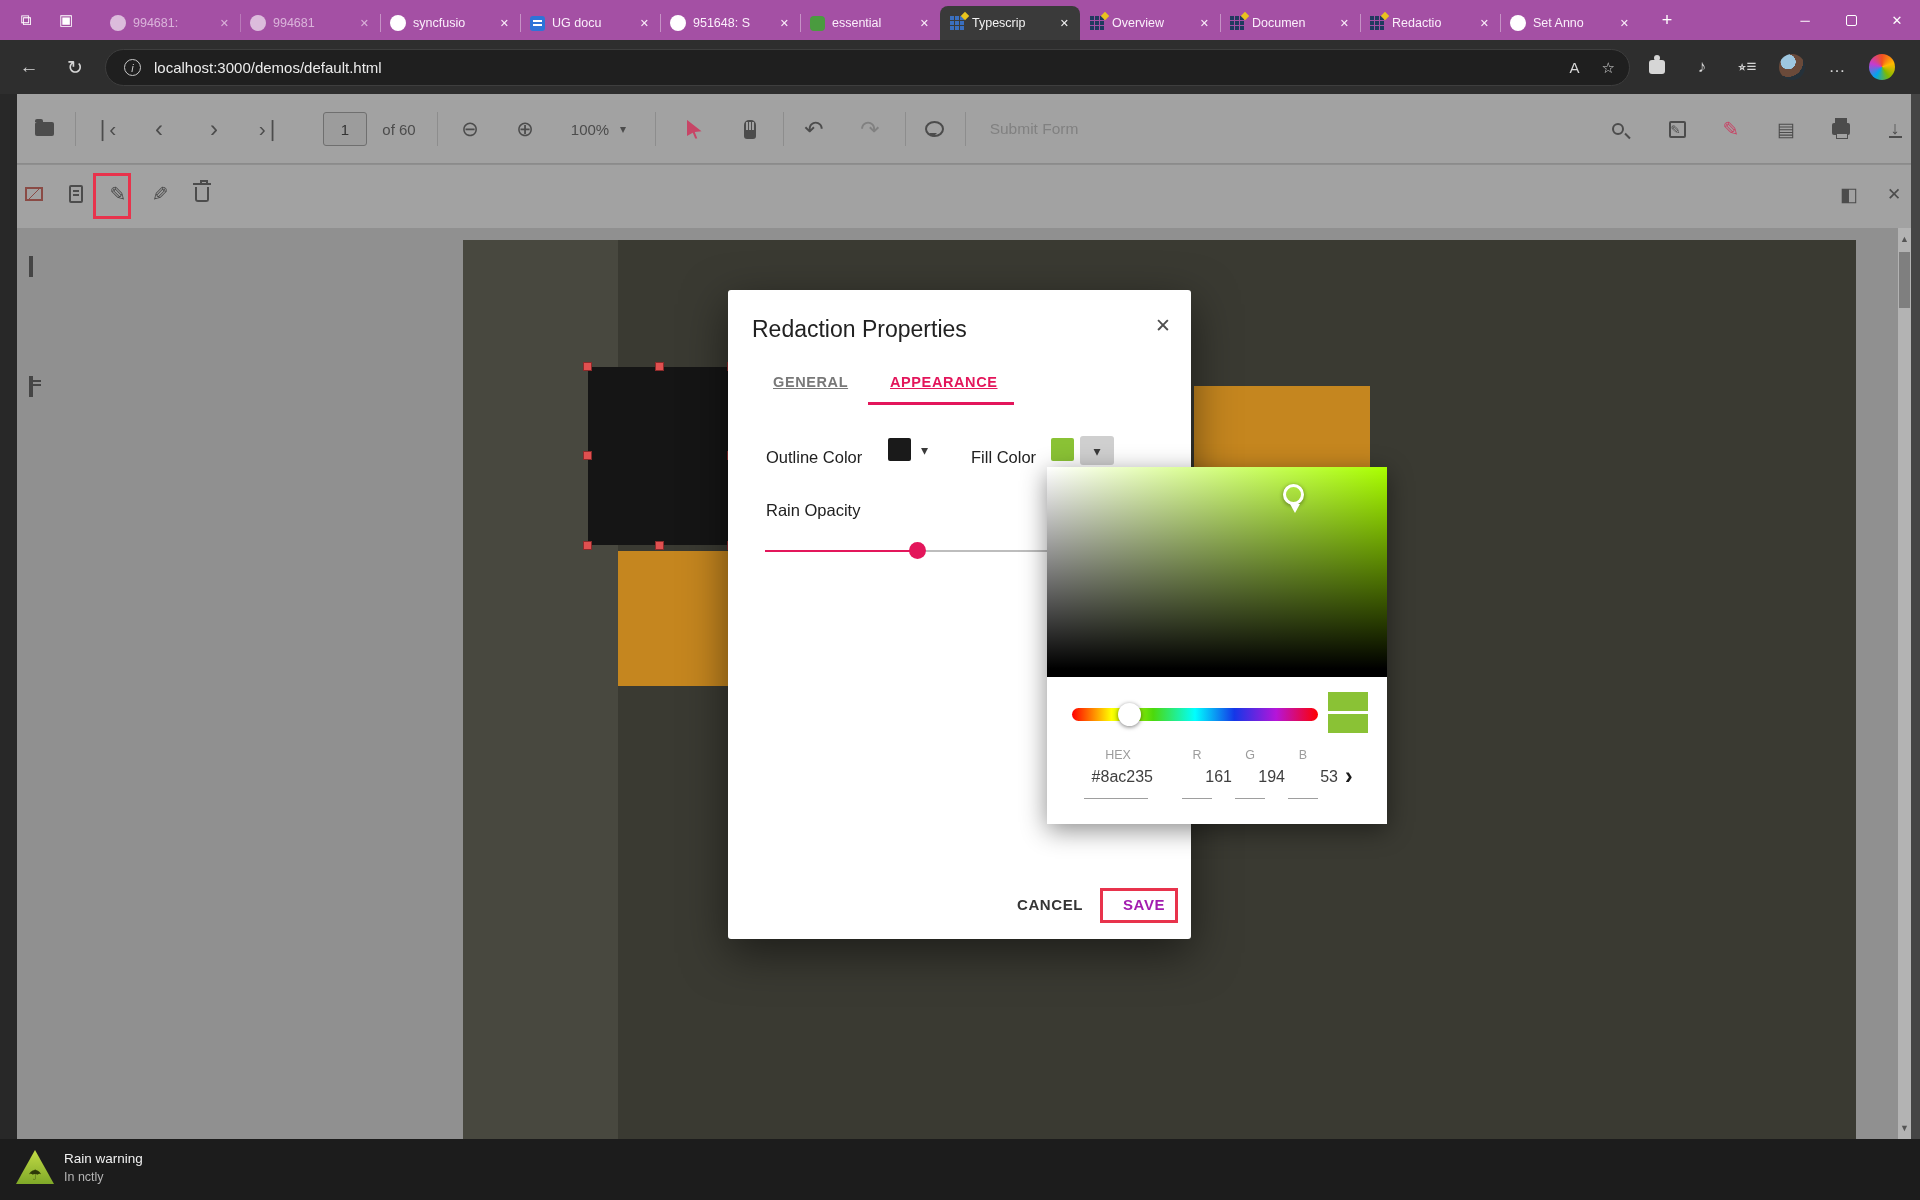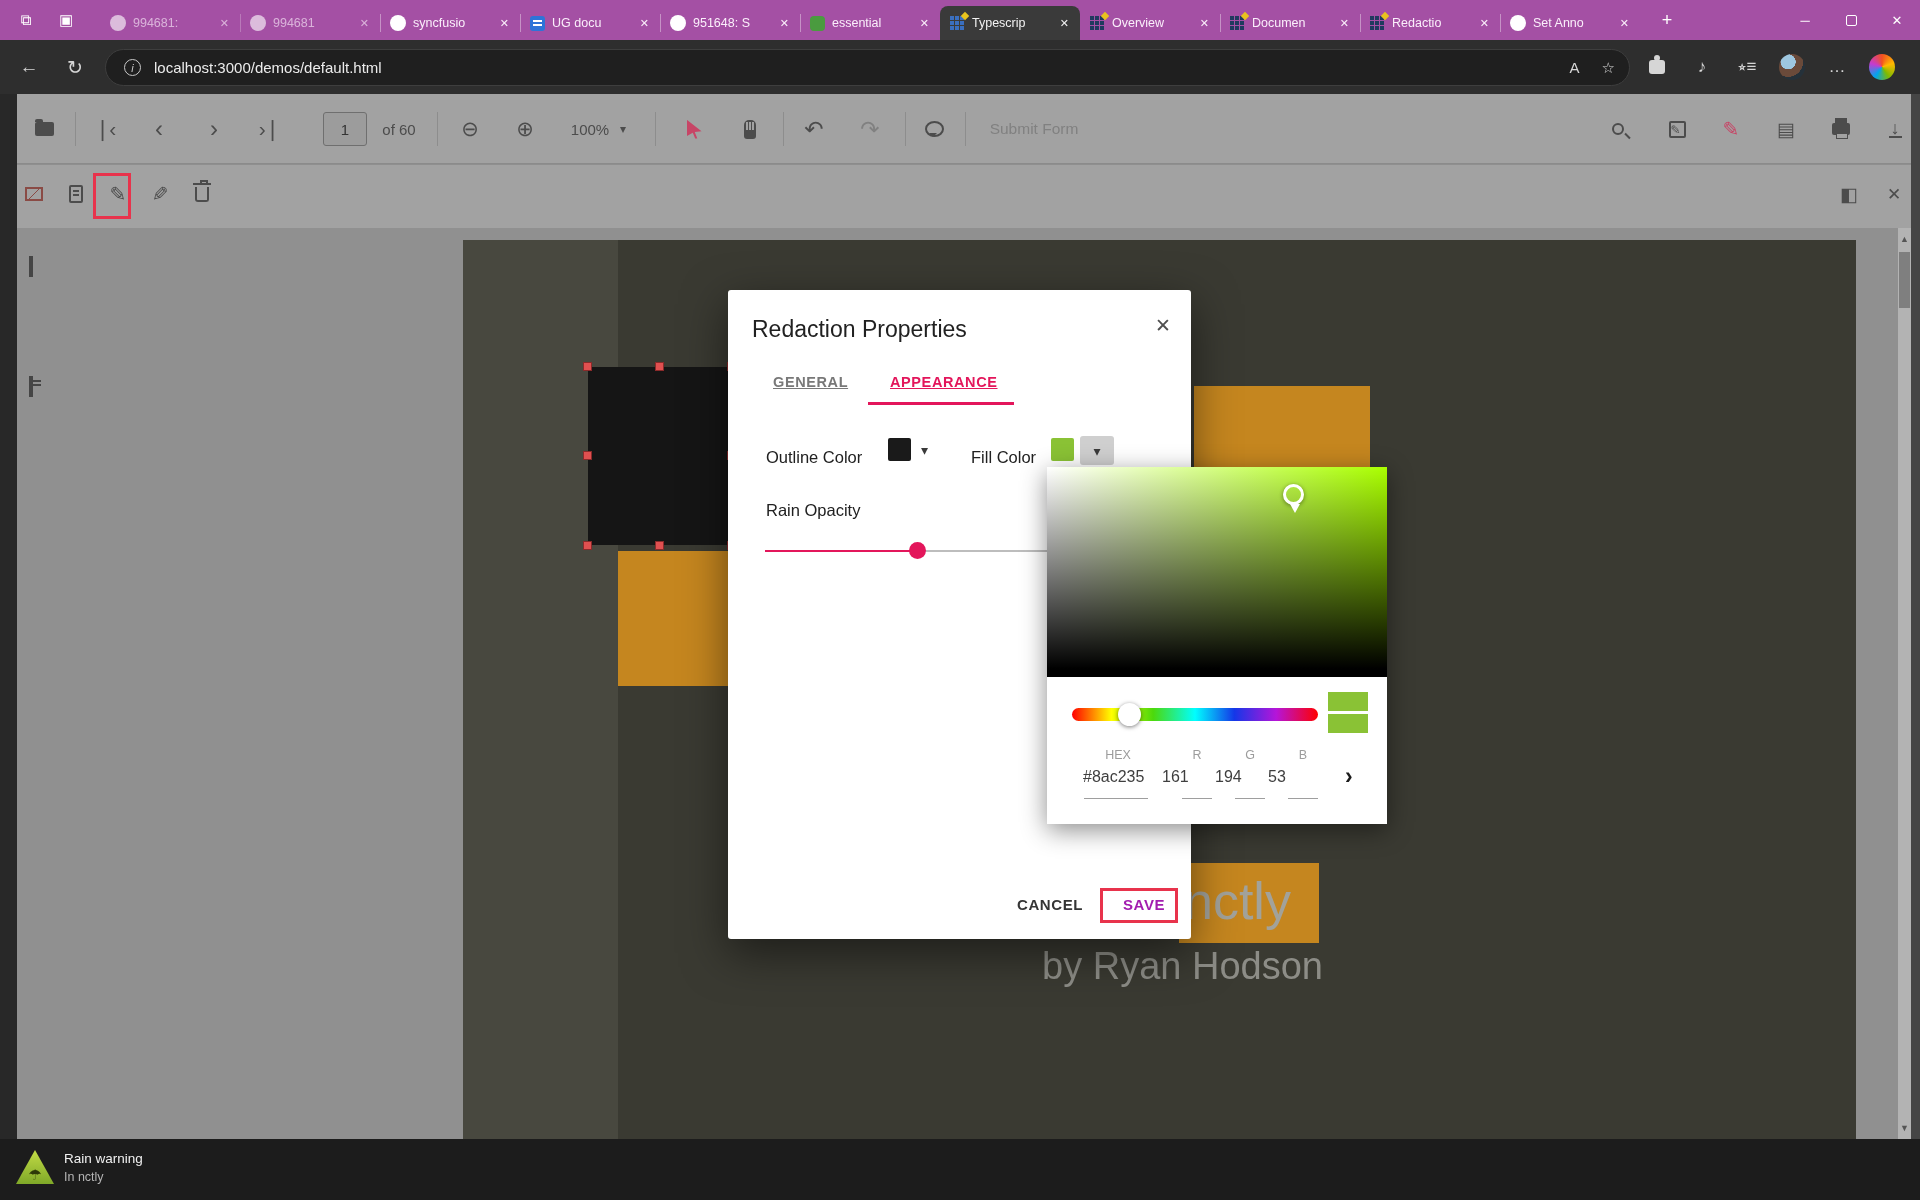--- a/index.html
+++ b/index.html
@@ -132,21 +132,21 @@
     background:linear-gradient(to bottom, rgba(0,0,0,0), #000 96%), linear-gradient(to right, #fff, #aaff00); }
   .sv-knob { position:absolute; left:236px; top:17px; width:21px; height:21px; border:3px solid #fff;
     border-radius:50%; box-shadow:0 1px 4px rgba(0,0,0,.45); }
   .sv-knob::after { content:""; position:absolute; left:3.5px; top:17px; border:5px solid transparent; border-top:9px solid #fff; }
   .hue { position:absolute; left:25px; top:241px; width:246px; height:13px; border-radius:7px;
     background:linear-gradient(to right,#f00 0%,#ff0 16%,#4cd90c 33%,#0ff 50%,#1437e8 66%,#b515d9 83%,#f00 100%); }
   .hue-knob { position:absolute; left:71px; top:236px; width:23px; height:23px; background:#fff;
     border-radius:50%; box-shadow:0 1px 4px rgba(0,0,0,.5); }
   .prev { position:absolute; left:281px; top:225px; width:40px; height:19px; background:#8ac235; }
   .flabel { position:absolute; top:281px; font-size:12.5px; color:#9c9c9c; width:70px; text-align:center; }
-  .fvalue { position:absolute; top:301px; font-size:16px; color:#3f3f3f; width:70px; text-align:left; }
+  .fvalue { position:absolute; top:301px; font-size:16px; color:#3f3f3f; width:70px; text-align:right; }
   .funder { position:absolute; top:331px; height:1px; background:#9e9e9e; }
   .pnext { position:absolute; left:298px; top:296px; font-size:23px; font-weight:bold; color:#1b1b1b; }
 
   
   .taskbar { position:absolute; left:0; top:1139px; width:1920px; height:61px; background:#1c1c1c; z-index:40; }
   .weather-ic { position:absolute; left:16px; top:11px; width:38px; height:34px;
     background:linear-gradient(180deg,#c3dc46,#7fa828); clip-path:polygon(50% 0,100% 100%,0 100%);
     display:flex; align-items:flex-end; justify-content:center; font-size:15px; color:#2e3a08; }
   .wtxt1 { position:absolute; left:64px; top:12px; font-size:13.5px; color:#f0f0f0; }
   .wtxt2 { position:absolute; left:64px; top:31px; font-size:12.5px; color:#b4b4b4; }
@@ -439,24 +439,20 @@
       <span class="handle" style="left:-5px;top:-5px"></span>
       <span class="handle" style="left:67px;top:-5px"></span>
       <span class="handle" style="right:-5px;top:-5px"></span>
       <span class="handle" style="left:-5px;top:84px"></span>
       <span class="handle" style="right:-5px;top:84px"></span>
       <span class="handle" style="left:-5px;bottom:-5px"></span>
       <span class="handle" style="left:67px;bottom:-5px"></span>
       <span class="handle" style="right:-5px;bottom:-5px"></span>
     </div>
 
-    <div class="abs" style="left:716px;top:623px;width:140px;height:80px;background:#c5861f;overflow:hidden">
-      <span class="abs" style="left:5px;top:8px;font-size:52px;color:#a2a29a">nctly</span>
-    </div>
-    <div class="abs" style="left:500px;top:705px;width:360px;text-align:right;font-size:38px;color:#8d8d87">by Ryan Hodson</div>
   </div>
 </div>
 
 <div class="sbar">
   <div class="arr" style="top:6px">▲</div>
   <div class="thumb"></div>
   <div class="arr" style="bottom:6px">▼</div>
 </div>
 
 <div class="dialog">

